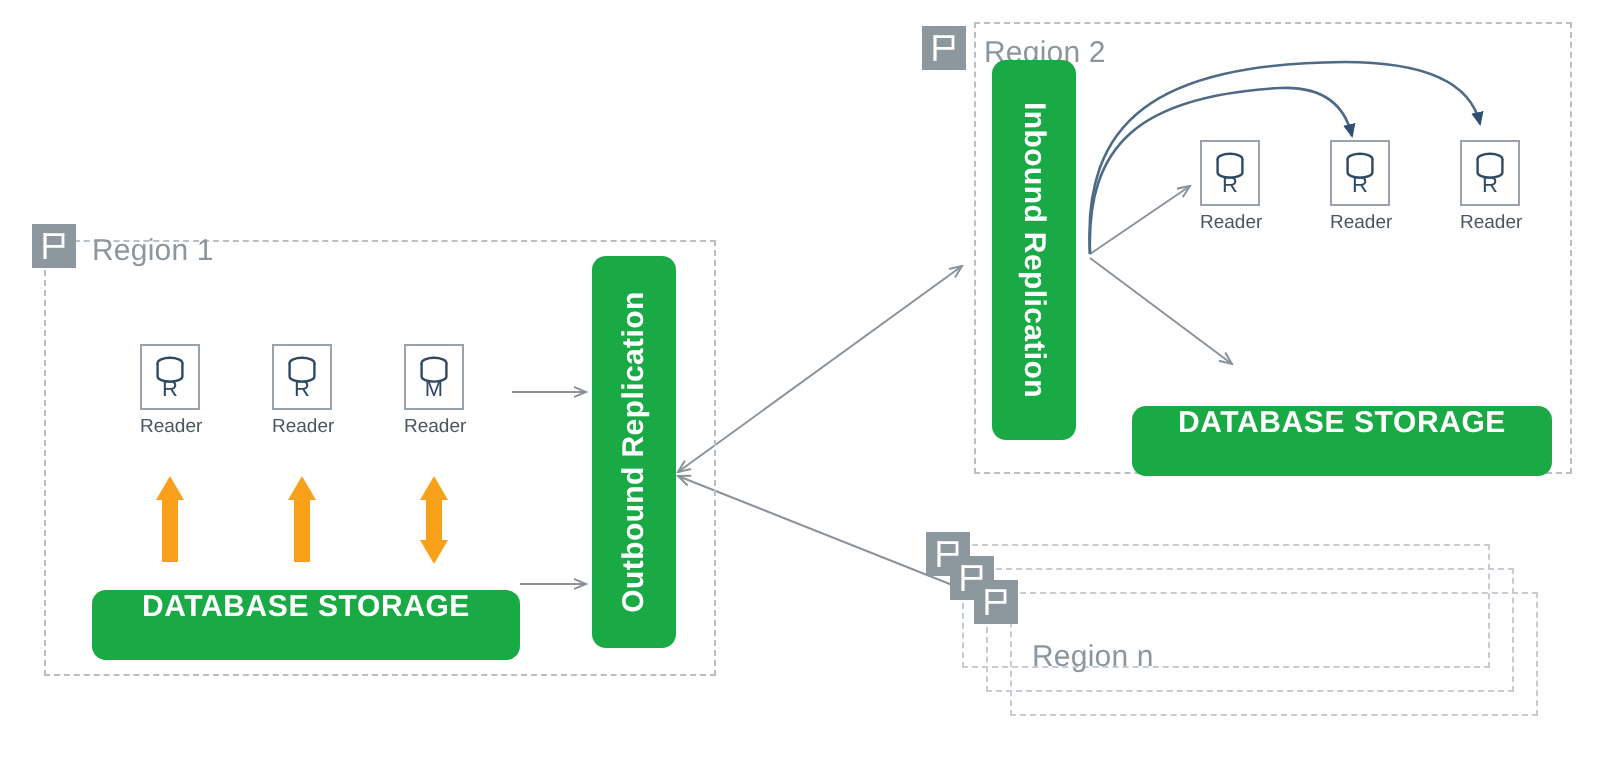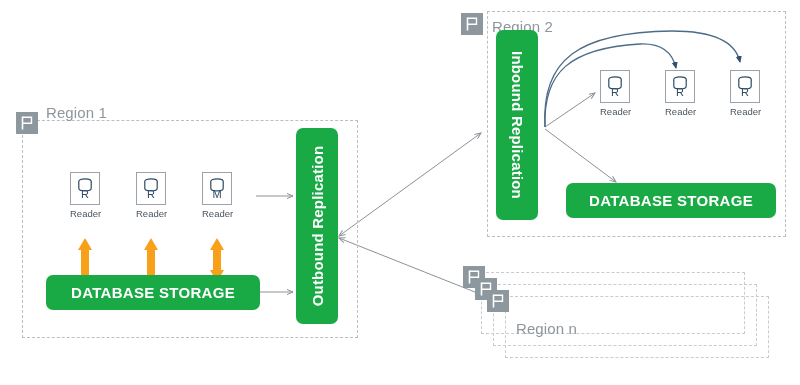--- a/index.html
+++ b/index.html
@@ -45,22 +45,22 @@
   .flag-badge svg{display:block;}
   
   .green-block{
     position:absolute;
     background:#19a945;
     border-radius:7px;
     box-sizing:border-box;
   }
   .storage-block{
     display:flex;
-    align-items:center;
     justify-content:center;
+    margin-top:20px;
   }
   .storage-block .txt{
     color:#ffffff;
     font-size:15px;
     font-weight:bold;
     letter-spacing:.3px;
     white-space:nowrap;
   }
   .vbar{ overflow:hidden; }
   .vbar .vtxt{
@@ -145,21 +145,21 @@
   </svg>
 
   <div class="region" style="left:22px; top:120px; width:336px; height:218px;"></div>
 
   <div class="flag-badge" style="left:16px; top:112px;">
     <svg width="22" height="22" viewBox="0 0 22 22">
       <path d="M6.5,4.5 L6.5,17.5" stroke="#ffffff" stroke-width="1.6" fill="none"></path>
       <path d="M6.5,5.3 L15.5,5.3 L15.5,11.2 L6.5,11.2" stroke="#ffffff" stroke-width="1.4" fill="none"></path>
     </svg>
   </div>
-  <div class="region-label" style="left:46px; top:104px;">Region 1</div>
+  <div class="region-label" style="left:46px; top:117px;">Region 1</div>
 
   <div class="node" style="left:70px; top:172px;">
     <div class="box">
       <svg width="22" height="25" viewBox="0 0 22 25">
         <ellipse cx="11" cy="5.5" rx="6.2" ry="2.6" fill="#ffffff" stroke="#2f4a62" stroke-width="1.2"></ellipse>
         <path d="M4.8,5.5 L4.8,12.2 C4.8,13.6 7.6,14.8 11,14.8 C14.4,14.8 17.2,13.6 17.2,12.2 L17.2,5.5" fill="#ffffff" stroke="#2f4a62" stroke-width="1.2"></path>
         <text x="11" y="22" text-anchor="middle" font-family="Liberation Sans, sans-serif" font-size="11" fill="#2f4a62">R</text>
       </svg>
     </div>
     <div class="caption wide">Reader</div>

